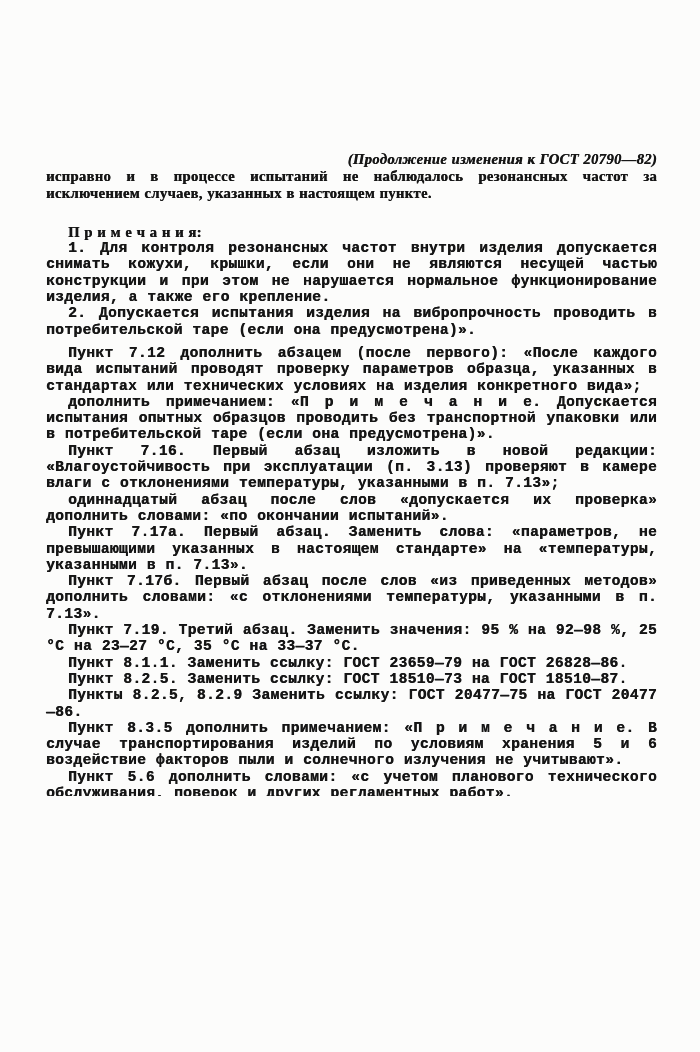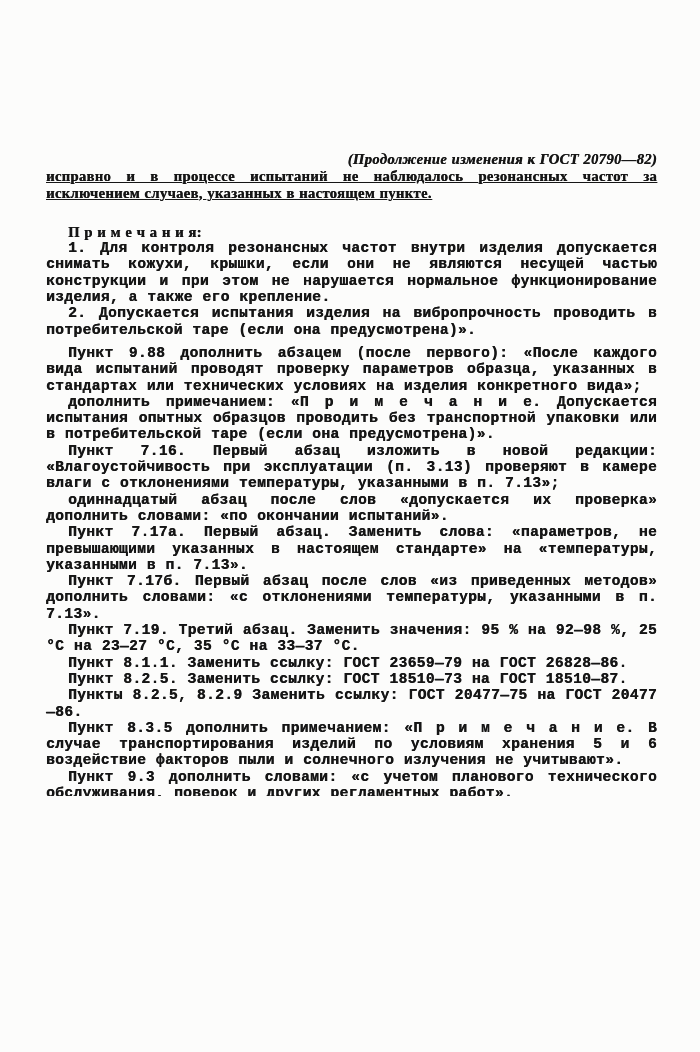--- a/index.html
+++ b/index.html
@@ -35,21 +35,21 @@
     letter-spacing: 0.35px;
     word-spacing: 0.5px;
     text-shadow: 0.4px 0 0 currentColor; 
   }
   .header-note {
     text-align: right;
     font-style: italic;
     margin-bottom: 1px;
   }
   .indent { text-indent: 22px; font-family: Liberation Mono, monospace; }
-  .continuation { text-indent: 0; text-decoration: underline; }
+  .continuation { text-indent: 0; }
   .notes-heading {
     text-indent: 22px;
     text-align: left;
     margin-top: 23px;
   }
   .gap-before { margin-top: 7px; }
   .centered {
     text-align: center;
     text-indent: 0;
     margin-top: 8px;
@@ -68,29 +68,29 @@
 <body>
 
 <div class="page">
   <div class="content">
     <p class="para header-note">(Продолжение изменения к ГОСТ 20790—82)</p>
     <div id="body-container">
         <p class="para continuation">исправно и в процессе испытаний не наблюдалось резонансных частот за исключением случаев, указанных в настоящем пункте.</p>
         <p class="para notes-heading">П р и м е ч а н и я:</p>
         <p class="para indent">1. Для контроля резонансных частот внутри изделия допускается снимать кожухи, крышки, если они не являются несущей частью конструкции и при этом не нарушается нормальное функционирование изделия, а также его крепление.</p>
         <p class="para indent">2. Допускается испытания изделия на вибропрочность проводить в потребительской таре (если она предусмотрена)».</p>
-        <p class="para indent gap-before">Пункт 9.88 дополнить абзацем (после первого): «После каждого вида испытаний проводят проверку параметров образца, указанных в стандартах или технических условиях на изделия конкретного вида»;</p>
+        <p class="para indent gap-before">Пункт 7.12 дополнить абзацем (после первого): «После каждого вида испытаний проводят проверку параметров образца, указанных в стандартах или технических условиях на изделия конкретного вида»;</p>
         <p class="para indent">дополнить примечанием: «П р и м е ч а н и е. Допускается испытания опытных образцов проводить без транспортной упаковки или в потребительской таре (если она предусмотрена)».</p>
         <p class="para indent">Пункт 7.16. Первый абзац изложить в новой редакции: «Влагоустойчивость при эксплуатации (п. 3.13) проверяют в камере влаги с отклонениями температуры, указанными в п. 7.13»;</p>
         <p class="para indent">одиннадцатый абзац после слов «допускается их проверка» дополнить словами: «по окончании испытаний».</p>
         <p class="para indent">Пункт 7.17а. Первый абзац. Заменить слова: «параметров, не превышающими указанных в настоящем стандарте» на «температуры, указанными  в п. 7.13».</p>
         <p class="para indent">Пункт 7.17б. Первый абзац после слов «из приведенных методов» дополнить словами: «с отклонениями температуры, указанными в п. 7.13».</p>
         <p class="para indent">Пункт 7.19. Третий абзац. Заменить значения: 95 % на 92—98 %, 25 °С на 23—27 °С, 35 °С на 33—37 °С.</p>
         <p class="para indent">Пункт 8.1.1. Заменить ссылку: ГОСТ 23659—79 на ГОСТ 26828—86.</p>
         <p class="para indent">Пункт 8.2.5. Заменить ссылку: ГОСТ 18510—73 на ГОСТ 18510—87.</p>
         <p class="para indent">Пункты 8.2.5, 8.2.9 Заменить ссылку: ГОСТ 20477—75 на ГОСТ 20477—86.</p>
         <p class="para indent">Пункт 8.3.5 дополнить примечанием: «П р и м е ч а н и е. В случае транспортирования изделий по условиям хранения 5 и 6 воздействие факторов пыли и солнечного излучения не учитывают».</p>
-        <p class="para indent">Пункт 9.3 дополнить словами: «с учетом планового технического обслуживания, поверок и других регламентных работ».</p>
+        <p class="para indent">Пункт 5.6 дополнить словами: «с учетом планового технического обслуживания, поверок и других регламентных работ».</p>
       </div>
     <p class="para centered">(ИУС № 10 1988 г.)</p>
   </div>
   <div class="rule"></div>
 </div>
 
 </body></html>

